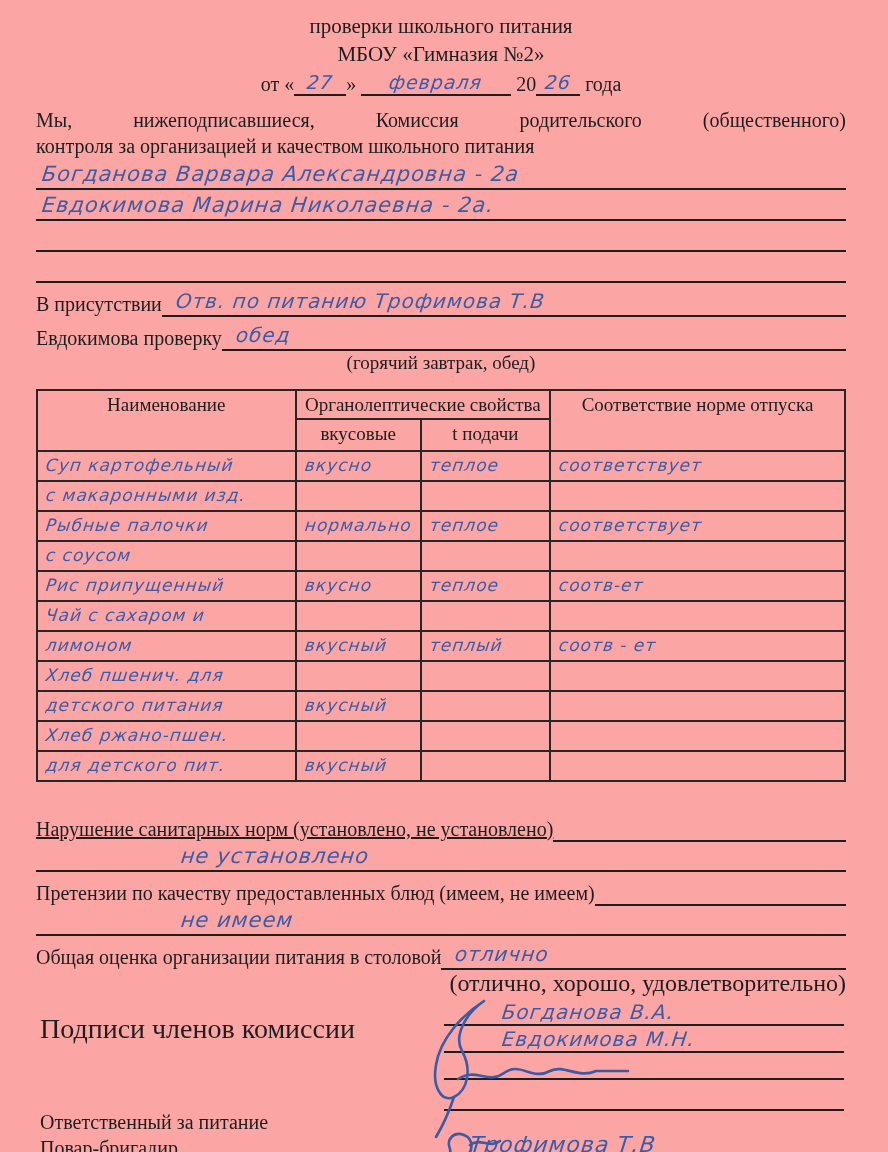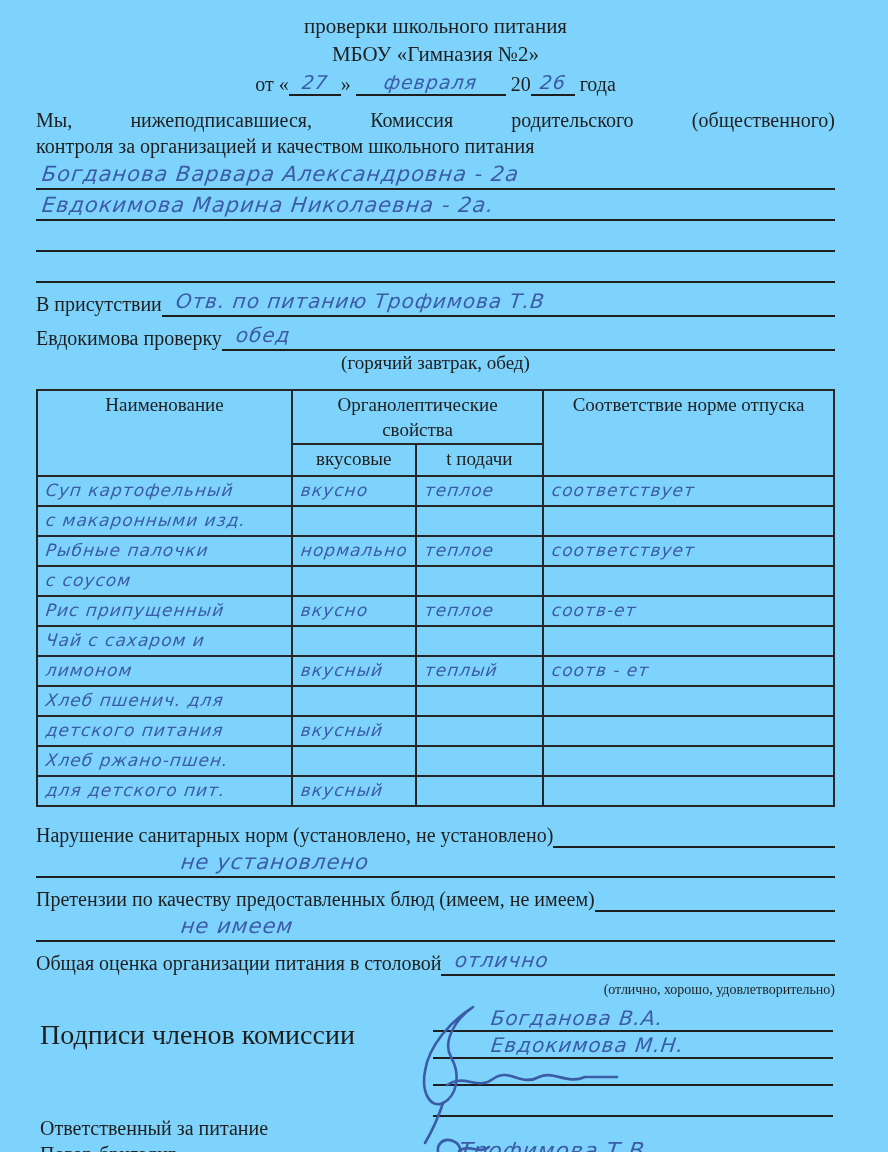--- a/index.html
+++ b/index.html
@@ -5,23 +5,23 @@
   html,body{margin:0;padding:0;}
   body{
     width:888px;height:1152px;
     background:#f2f2f0;
     font-family:"Liberation Serif", serif;
     color:#1e1e1e;
     overflow:hidden;
   }
   .page{
     width:888px;height:1152px;
-    background:#7dd3fc;
-    box-sizing:border-box;
-    padding:12px 53px 0 36px;
+    background:#fca5a5;
+    box-sizing:border-box;
+    padding:12px 42px 0 36px;
     position:relative;
   }
   .printed{color:#1e1e1e;}
   
   .hw{
     font-family:"DejaVu Sans", sans-serif;
     font-style:italic;
     color:#3c5ba6;
     display:inline-block;
     transform:skewX(-7deg);
@@ -102,31 +102,31 @@
     text-align:center;
     font-size:19px;
     line-height:25px;
   }
   thead tr.h2 th{height:28px;}
   tbody td{
     height:26px;
     font-size:17px;
   }
   tbody .hw{font-size:17px;line-height:25px;}
-  .after-table{margin-top:12px;}
+  .after-table{margin-top:31px;text-decoration:underline;}
   .hw-answer{
     border-bottom:2px solid #1e1e1e;
     height:30px;
     padding-left:145px;
     box-sizing:border-box;
   }
   .hw-answer .hw{font-size:21px;line-height:28px;}
   .hint-right{
     text-align:right;
-    font-size:14px;
+    font-size:24px;
     line-height:23px;
     margin-top:2px;
   }
   .sign-area{
     position:relative;
     height:200px;
     margin-top:4px;
   }
   .sign-label{position:absolute;left:4px;top:14px;font-size:28px;}
   .resp-label{position:absolute;left:4px;top:112px;font-size:20px;}

